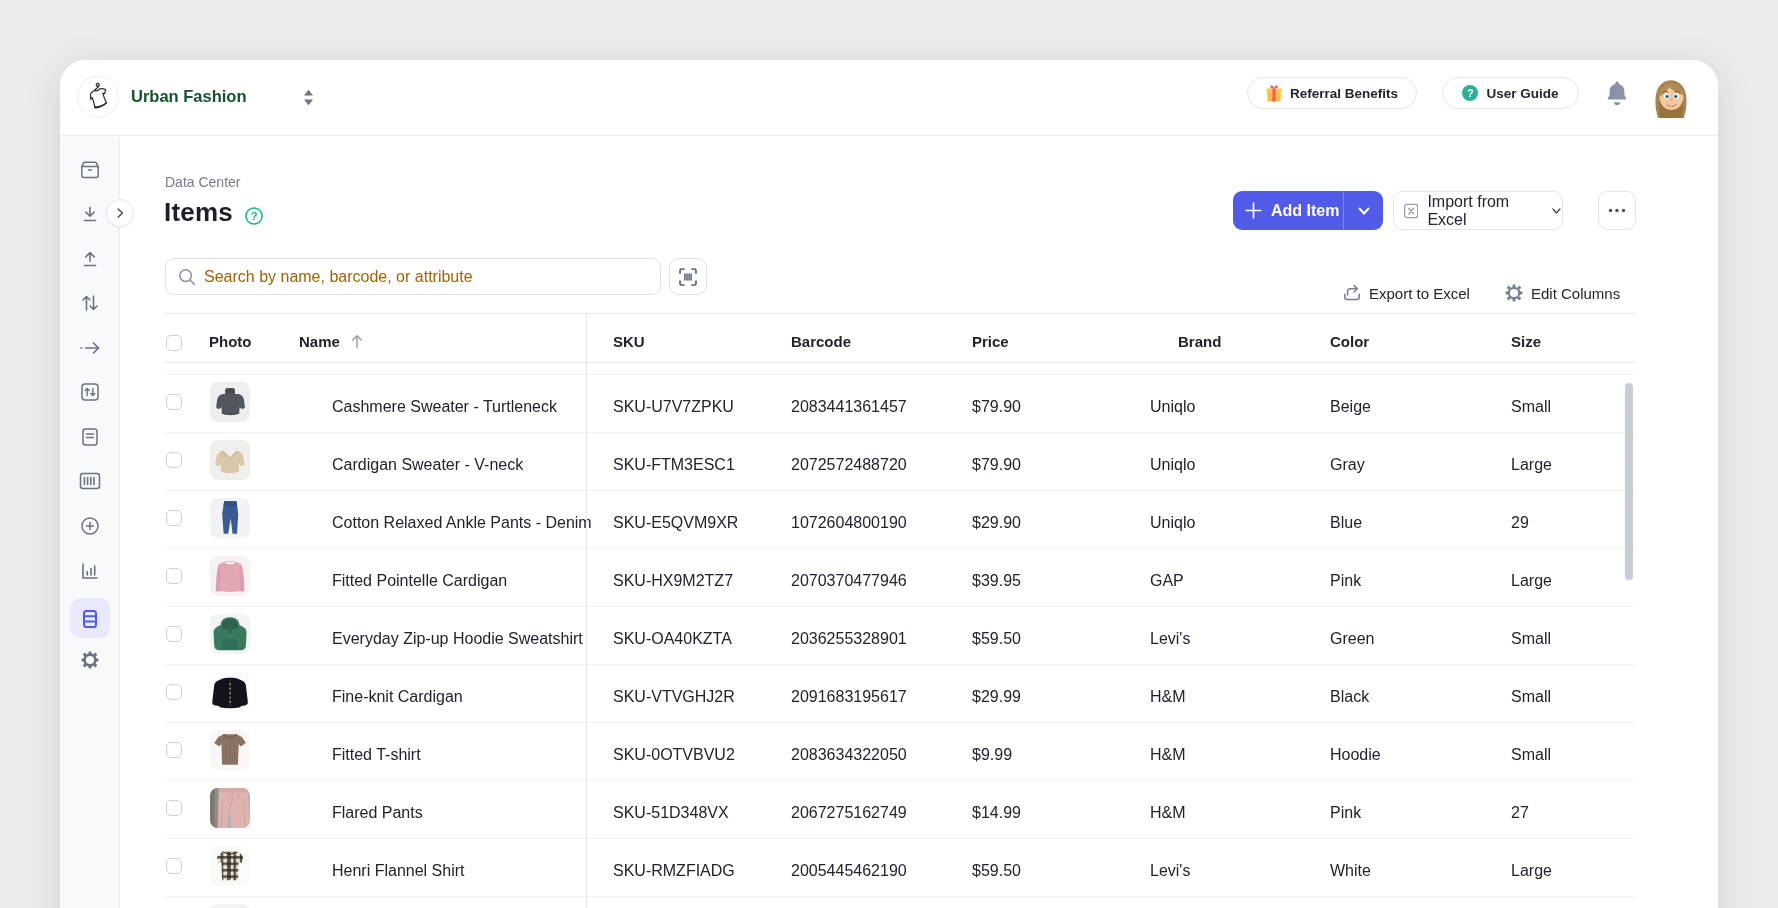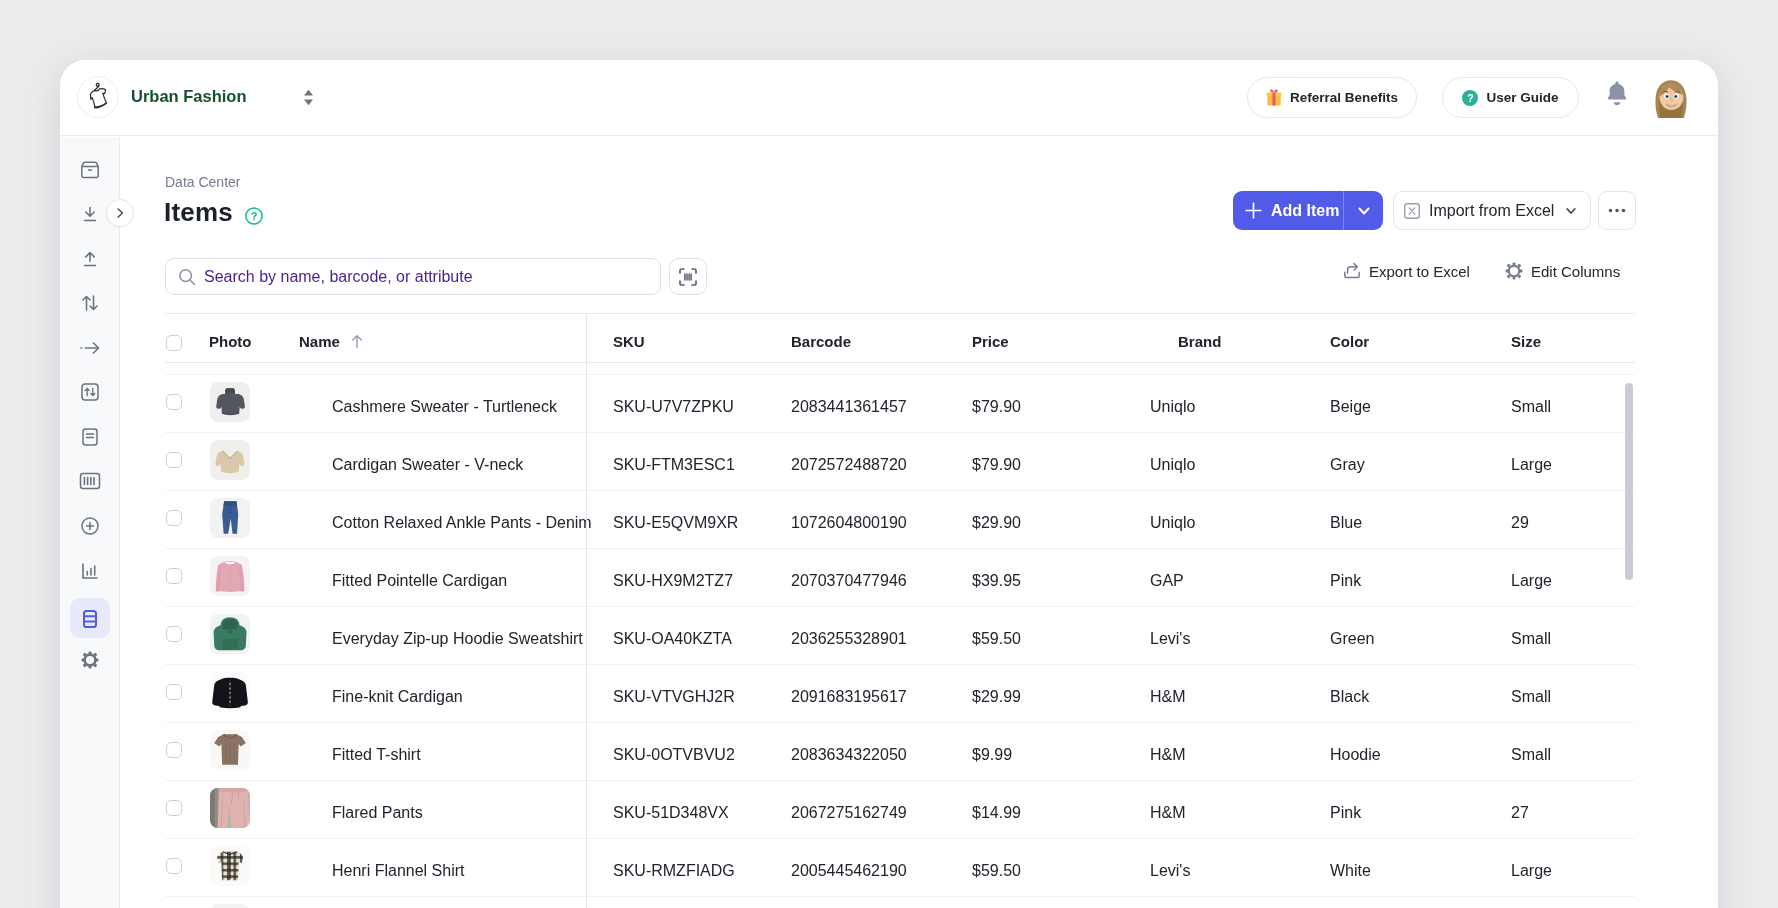--- a/index.html
+++ b/index.html
@@ -8,47 +8,47 @@
   .window {
     position:absolute; left:60px; top:60px; width:1658px; height:880px;
     background:#fff; border-radius:26px 26px 0 0;
     box-shadow:0 8px 36px rgba(95,100,115,0.20);
   }
   
   .topbar { position:absolute; left:0; top:0; width:100%; height:76px; border-bottom:1px solid #eaebee; border-radius:26px 26px 0 0; background:#fff; }
   .logo { position:absolute; left:17px; top:16px; width:42px; height:42px; border-radius:50%; border:1px solid #ededef; }
   .brand { position:absolute; left:71px; top:27px; font-size:16.5px; font-weight:bold; color:#14532d; letter-spacing:0px; }
   .sorter { position:absolute; left:243px; top:29px; }
-  .pill { position:absolute; top:17px; height:41px; border:1px solid #e7e8eb; border-radius:21px; background:#fff; display:flex; align-items:center; justify-content:center; gap:8px; font-size:13.5px; font-weight:bold; color:#23262e; }
+  .pill { position:absolute; top:17px; height:32px; border:1px solid #e7e8eb; border-radius:21px; background:#fff; display:flex; align-items:center; justify-content:center; gap:8px; font-size:13.5px; font-weight:bold; color:#23262e; }
   .pill.referral { left:1187px; width:170px; }
   .pill.guide { left:1382px; width:137px; }
   .gq { width:16px; height:16px; border-radius:50%; background:#2cb199; color:#fff; font-size:10.5px; font-weight:bold; display:flex; align-items:center; justify-content:center; }
   .bell { position:absolute; left:1547px; top:21px; width:20px; height:25px; }
   .avatar { position:absolute; left:1592px; top:16px; }
   
   .sidebar { position:absolute; left:0; top:77px; width:60px; height:803px; background:#f8f9fa; border-right:1px solid #eaebee; }
   .sicon { position:absolute; left:30px; transform:translate(-50%,-50%); color:#6b7280; }
   .sicon svg { display:block; }
   .sel-bg { position:absolute; left:10px; top:461px; width:40px; height:40px; border-radius:10px; background:#e8eafb; }
   .expander { position:absolute; left:46px; top:139px; width:28px; height:28px; background:#fff; border:1px solid #e5e7ea; border-radius:50%; display:flex; align-items:center; justify-content:center; box-shadow:0 1px 2px rgba(0,0,0,0.04); }
   
   .crumb { position:absolute; left:105px; top:114px; font-size:14px; color:#767c8c; }
   .h1 { position:absolute; left:104px; top:137px; font-size:26px; font-weight:bold; color:#1c202a; letter-spacing:0.2px; }
   .help { position:absolute; left:185px; top:147px; width:18px; height:18px; }
   .btn-add { position:absolute; left:1173px; top:131px; width:150px; height:39px; background:#525be8; border-radius:9px; color:#fff; }
   .btn-add .main { position:absolute; left:0; top:0; width:110px; height:39px; display:flex; align-items:center; justify-content:flex-start; padding-left:12px; gap:9px; font-size:16px; font-weight:bold; }
   .btn-add .divider { position:absolute; left:110px; top:0; width:1px; height:39px; background:rgba(255,255,255,0.28); }
   .btn-add .caret { position:absolute; left:111px; top:0; width:39px; height:39px; display:flex; align-items:center; justify-content:center; }
-  .btn-import { position:absolute; left:1333px; top:131px; width:198px; height:39px; background:#fff; border:1px solid #e3e5e9; border-radius:9px; display:flex; align-items:center; justify-content:flex-start; padding-left:10px; gap:9px; font-size:16px; color:#23262e; }
+  .btn-import { position:absolute; left:1333px; top:131px; width:170px; height:39px; background:#fff; border:1px solid #e3e5e9; border-radius:9px; display:flex; align-items:center; justify-content:flex-start; padding-left:10px; gap:9px; font-size:16px; color:#23262e; }
   .btn-more { position:absolute; left:1538px; top:131px; width:38px; height:39px; background:#fff; border:1px solid #e3e5e9; border-radius:9px; display:flex; align-items:center; justify-content:center; }
   
   .search { position:absolute; left:105px; top:198px; width:496px; height:37px; border:1px solid #dcdfe4; border-radius:9px; background:#fff; }
-  .search .ph { position:absolute; left:38px; top:9px; font-size:16px; color:#4c1d95; }
+  .search .ph { position:absolute; left:38px; top:9px; font-size:16px; color:#a16207; }
   .scan { position:absolute; left:609px; top:198px; width:38px; height:37px; border:1px solid #dcdfe4; border-radius:10px; display:flex; align-items:center; justify-content:center; }
-  .toollink { position:absolute; top:202px; display:flex; align-items:center; gap:8px; font-size:15px; font-weight:500; color:#23262e; }
+  .toollink { position:absolute; top:224px; display:flex; align-items:center; gap:8px; font-size:15px; font-weight:500; color:#23262e; }
   .export { left:1283px; }
   .editcols { left:1445px; }
   
   .thead { position:absolute; left:105px; top:253px; width:1470px; height:50px; border-top:1px solid #e7e8ec; border-bottom:1px solid #e7e8ec; }
   .th { position:absolute; top:0; height:50px; padding-top:4px; display:flex; align-items:center; font-size:15px; font-weight:bold; color:#20242c; }
   .vline { position:absolute; left:526px; top:253px; width:1px; height:595px; background:#e4e6ea; }
   .rows { position:absolute; left:105px; top:303px; width:1470px; height:545px; }
   .row { position:absolute; left:0; width:1470px; height:58px; border-bottom:1px solid #f0f1f4; }
   .cell { position:absolute; top:50%; transform:translateY(-50%); margin-top:3px; font-size:16px; color:#20242c; white-space:nowrap; }
   .cb { position:absolute; left:1px; top:50%; transform:translateY(-50%); margin-top:-2px; width:16px; height:16px; border:1.5px solid #ccd0d9; border-radius:5px; background:#fff; }

